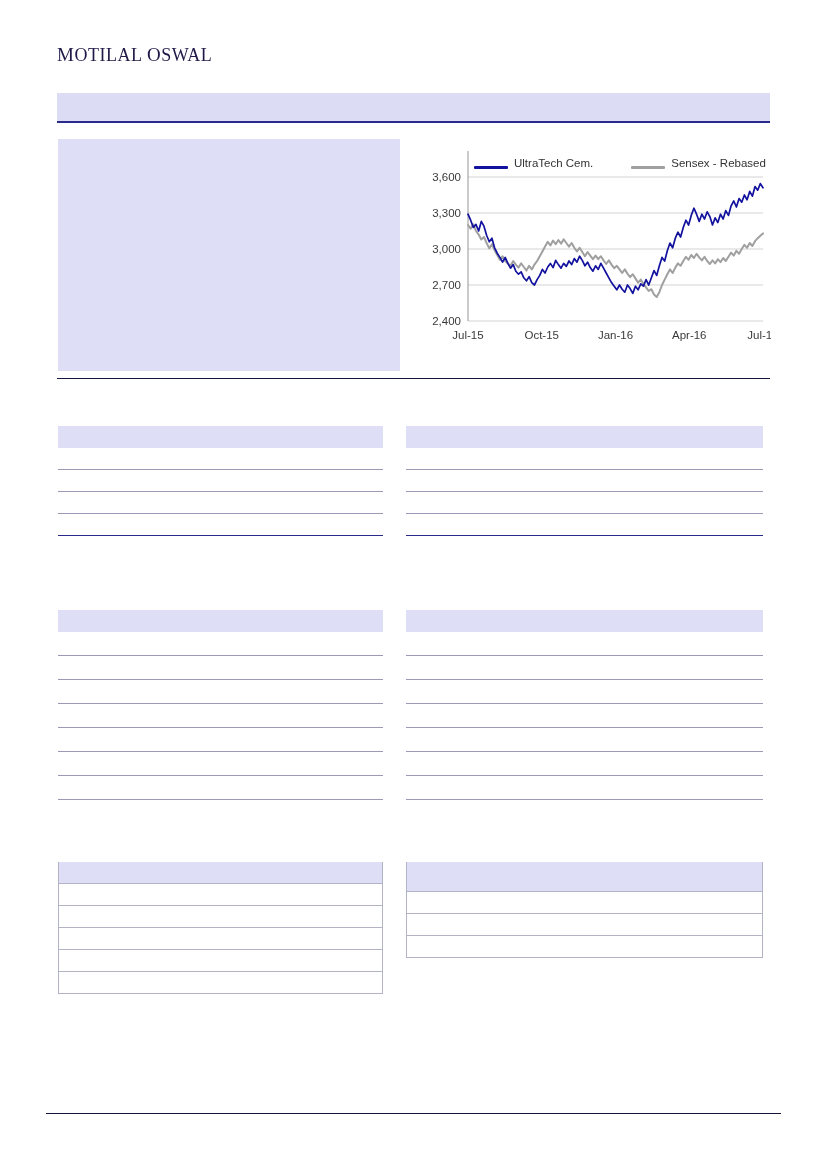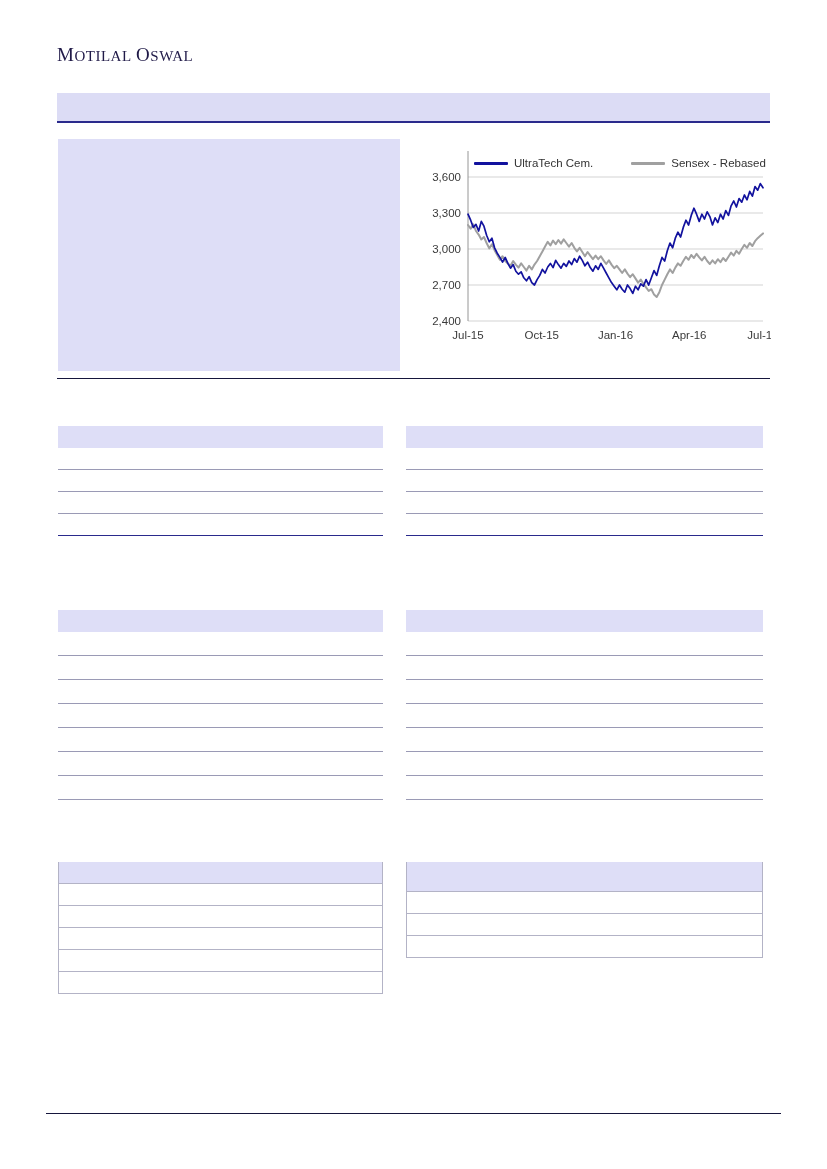--- a/index.html
+++ b/index.html
@@ -20,21 +20,21 @@
   .brand {
     position: absolute;
     left: 57px;
     top: 44px;
     font-family: "Liberation Serif", serif;
     color: #201a48;
     letter-spacing: 0.5px;
     white-space: nowrap;
   }
   .brand .b-big { font-size: 19px; }
-  .brand .b-small { font-size: 15px; }
+  .brand .b-small { font-size: 18px; }
 
   
   .title-band {
     position: absolute;
     left: 57px;
     top: 93px;
     width: 713px;
     height: 30px;
     background: #dcdcf5;
     border-bottom: 2px solid #2a2a8c;
@@ -71,21 +71,21 @@
   .chart-legend {
     position: absolute;
     left: 68px;
     top: 16px;
     display: flex;
     gap: 38px;
     align-items: center;
     font-size: 11.5px;
     color: #333333;
   }
-  .legend-item { display: flex; align-items: center; gap: 6px; }
+  .legend-item { display: flex; align-items: flex-end; gap: 6px; }
   .legend-swatch { display: block; width: 34px; height: 3px; border-radius: 1px; }
   .chart-svg { position: absolute; left: 0; top: 0; }
 
   
   .tbl {
     position: absolute;
     box-sizing: border-box;
   }
   .tbl .hdr {
     height: 22px;

